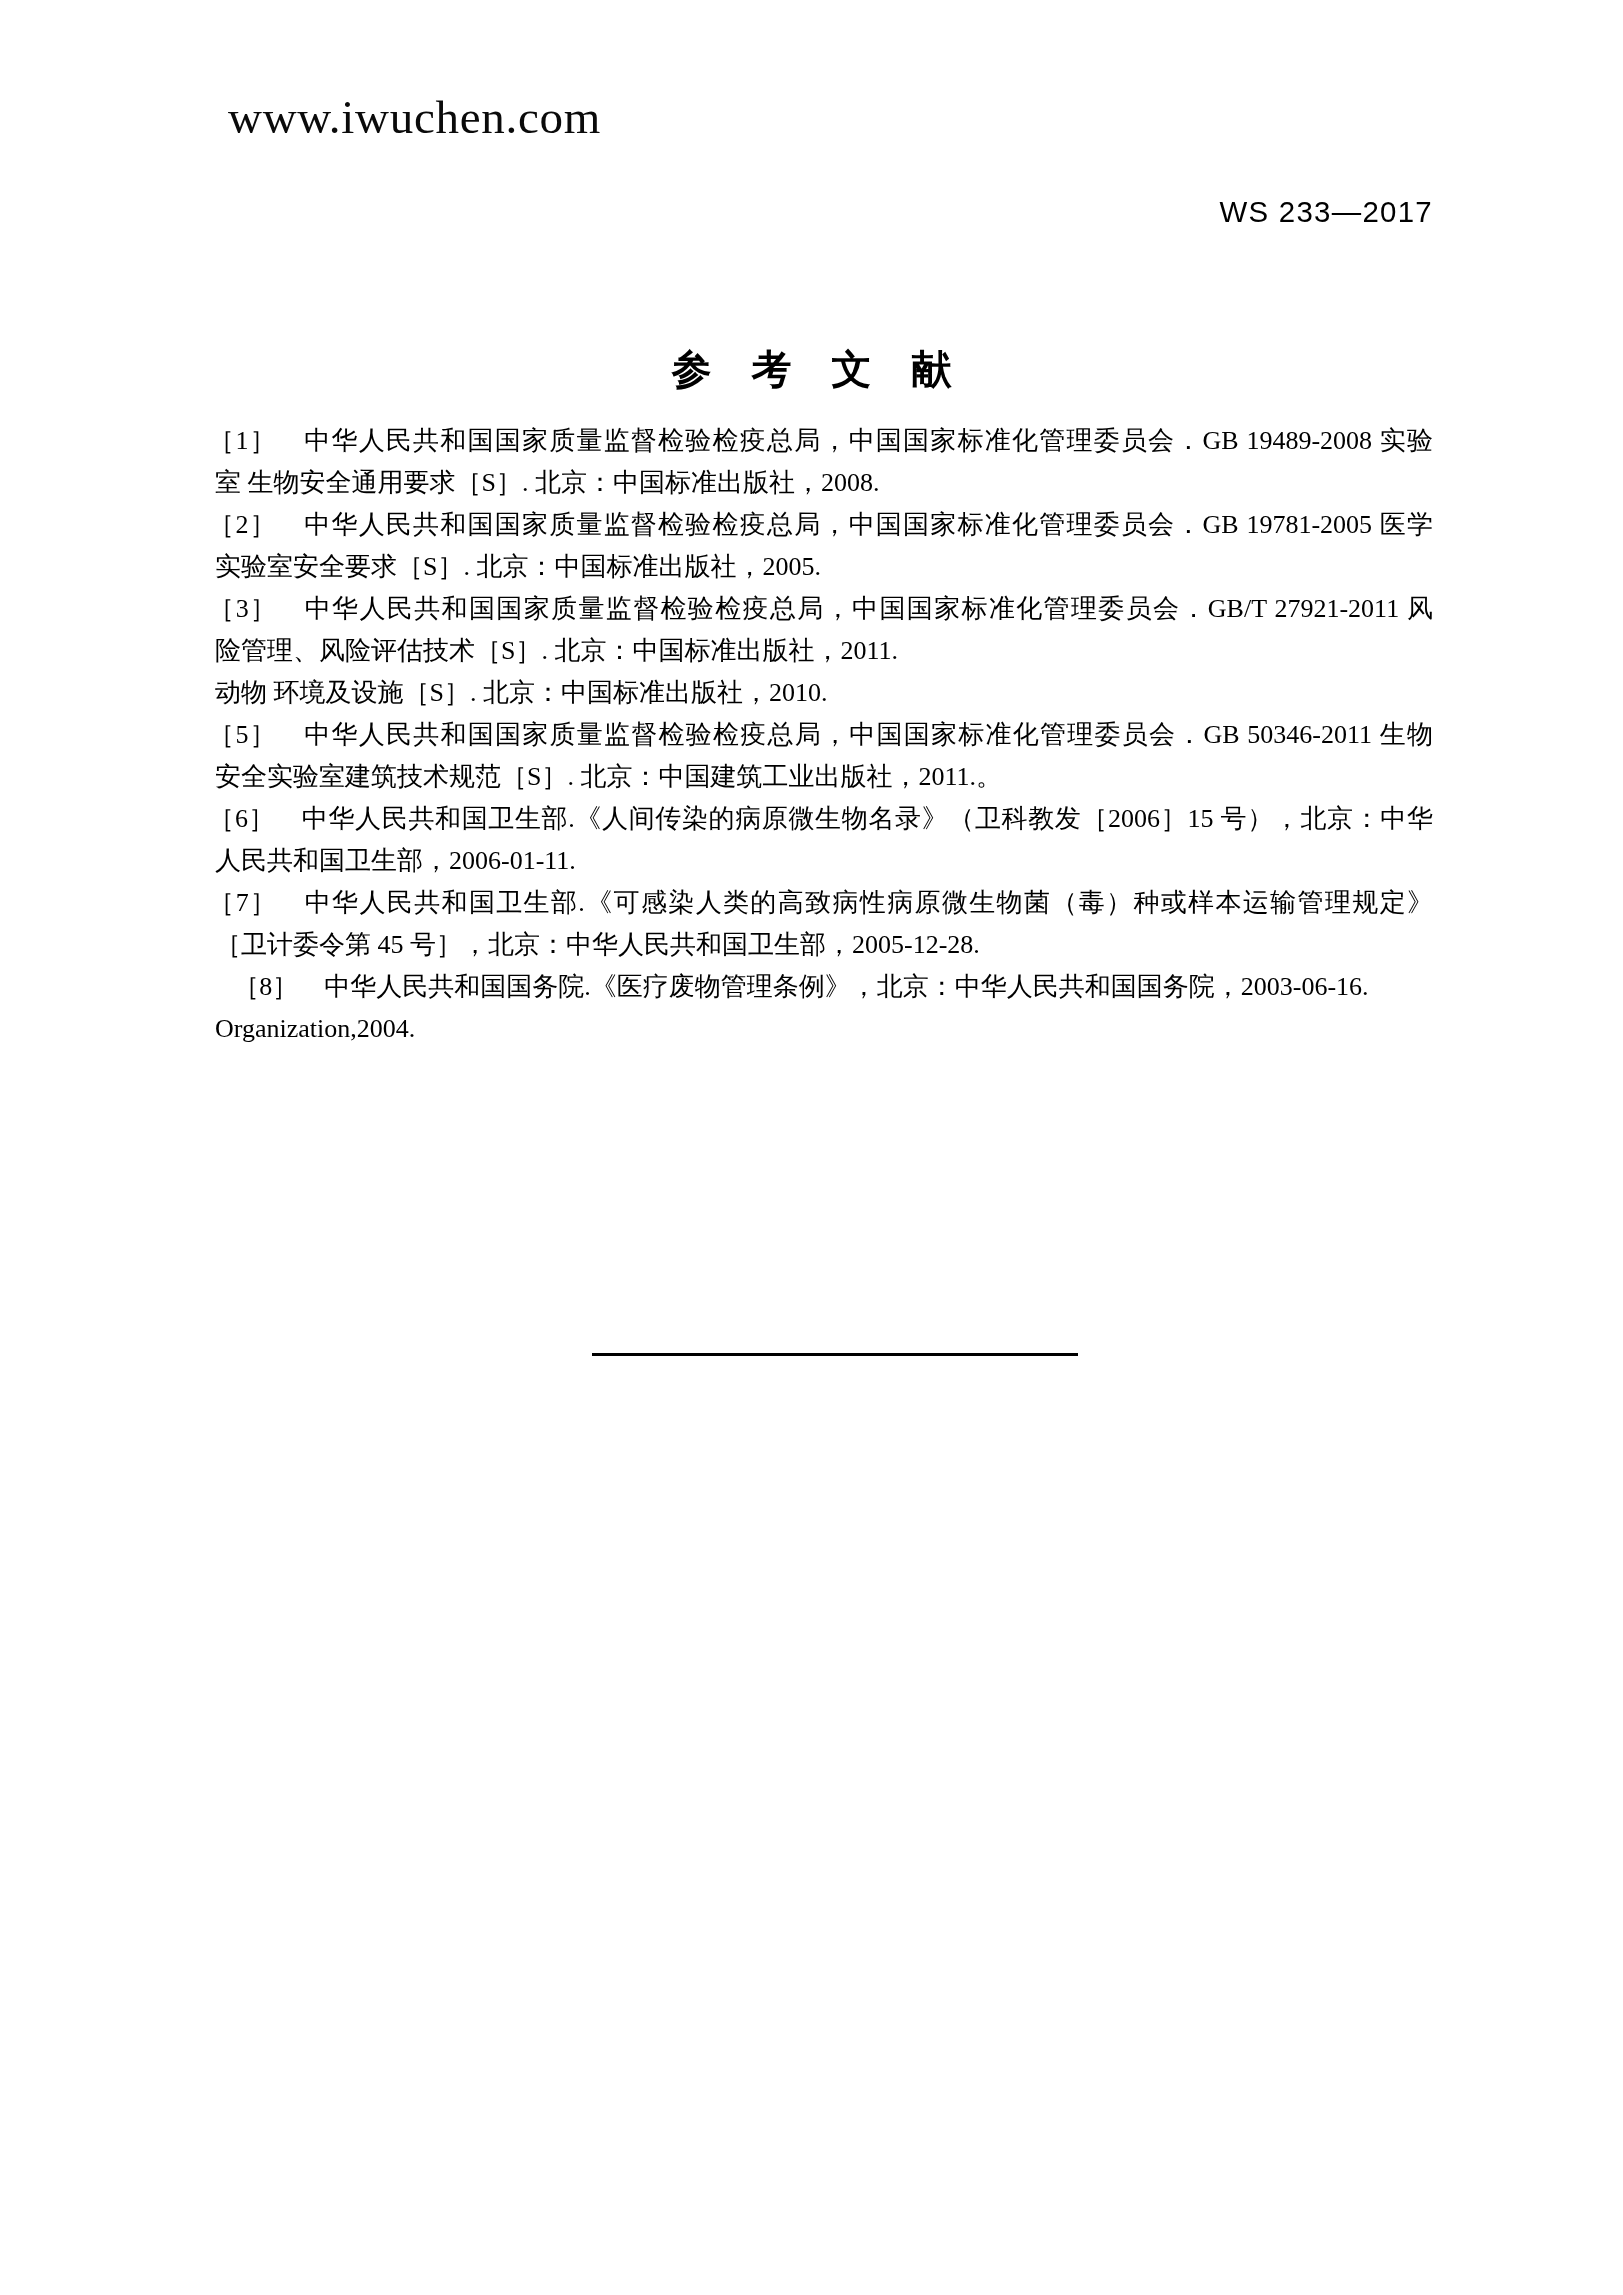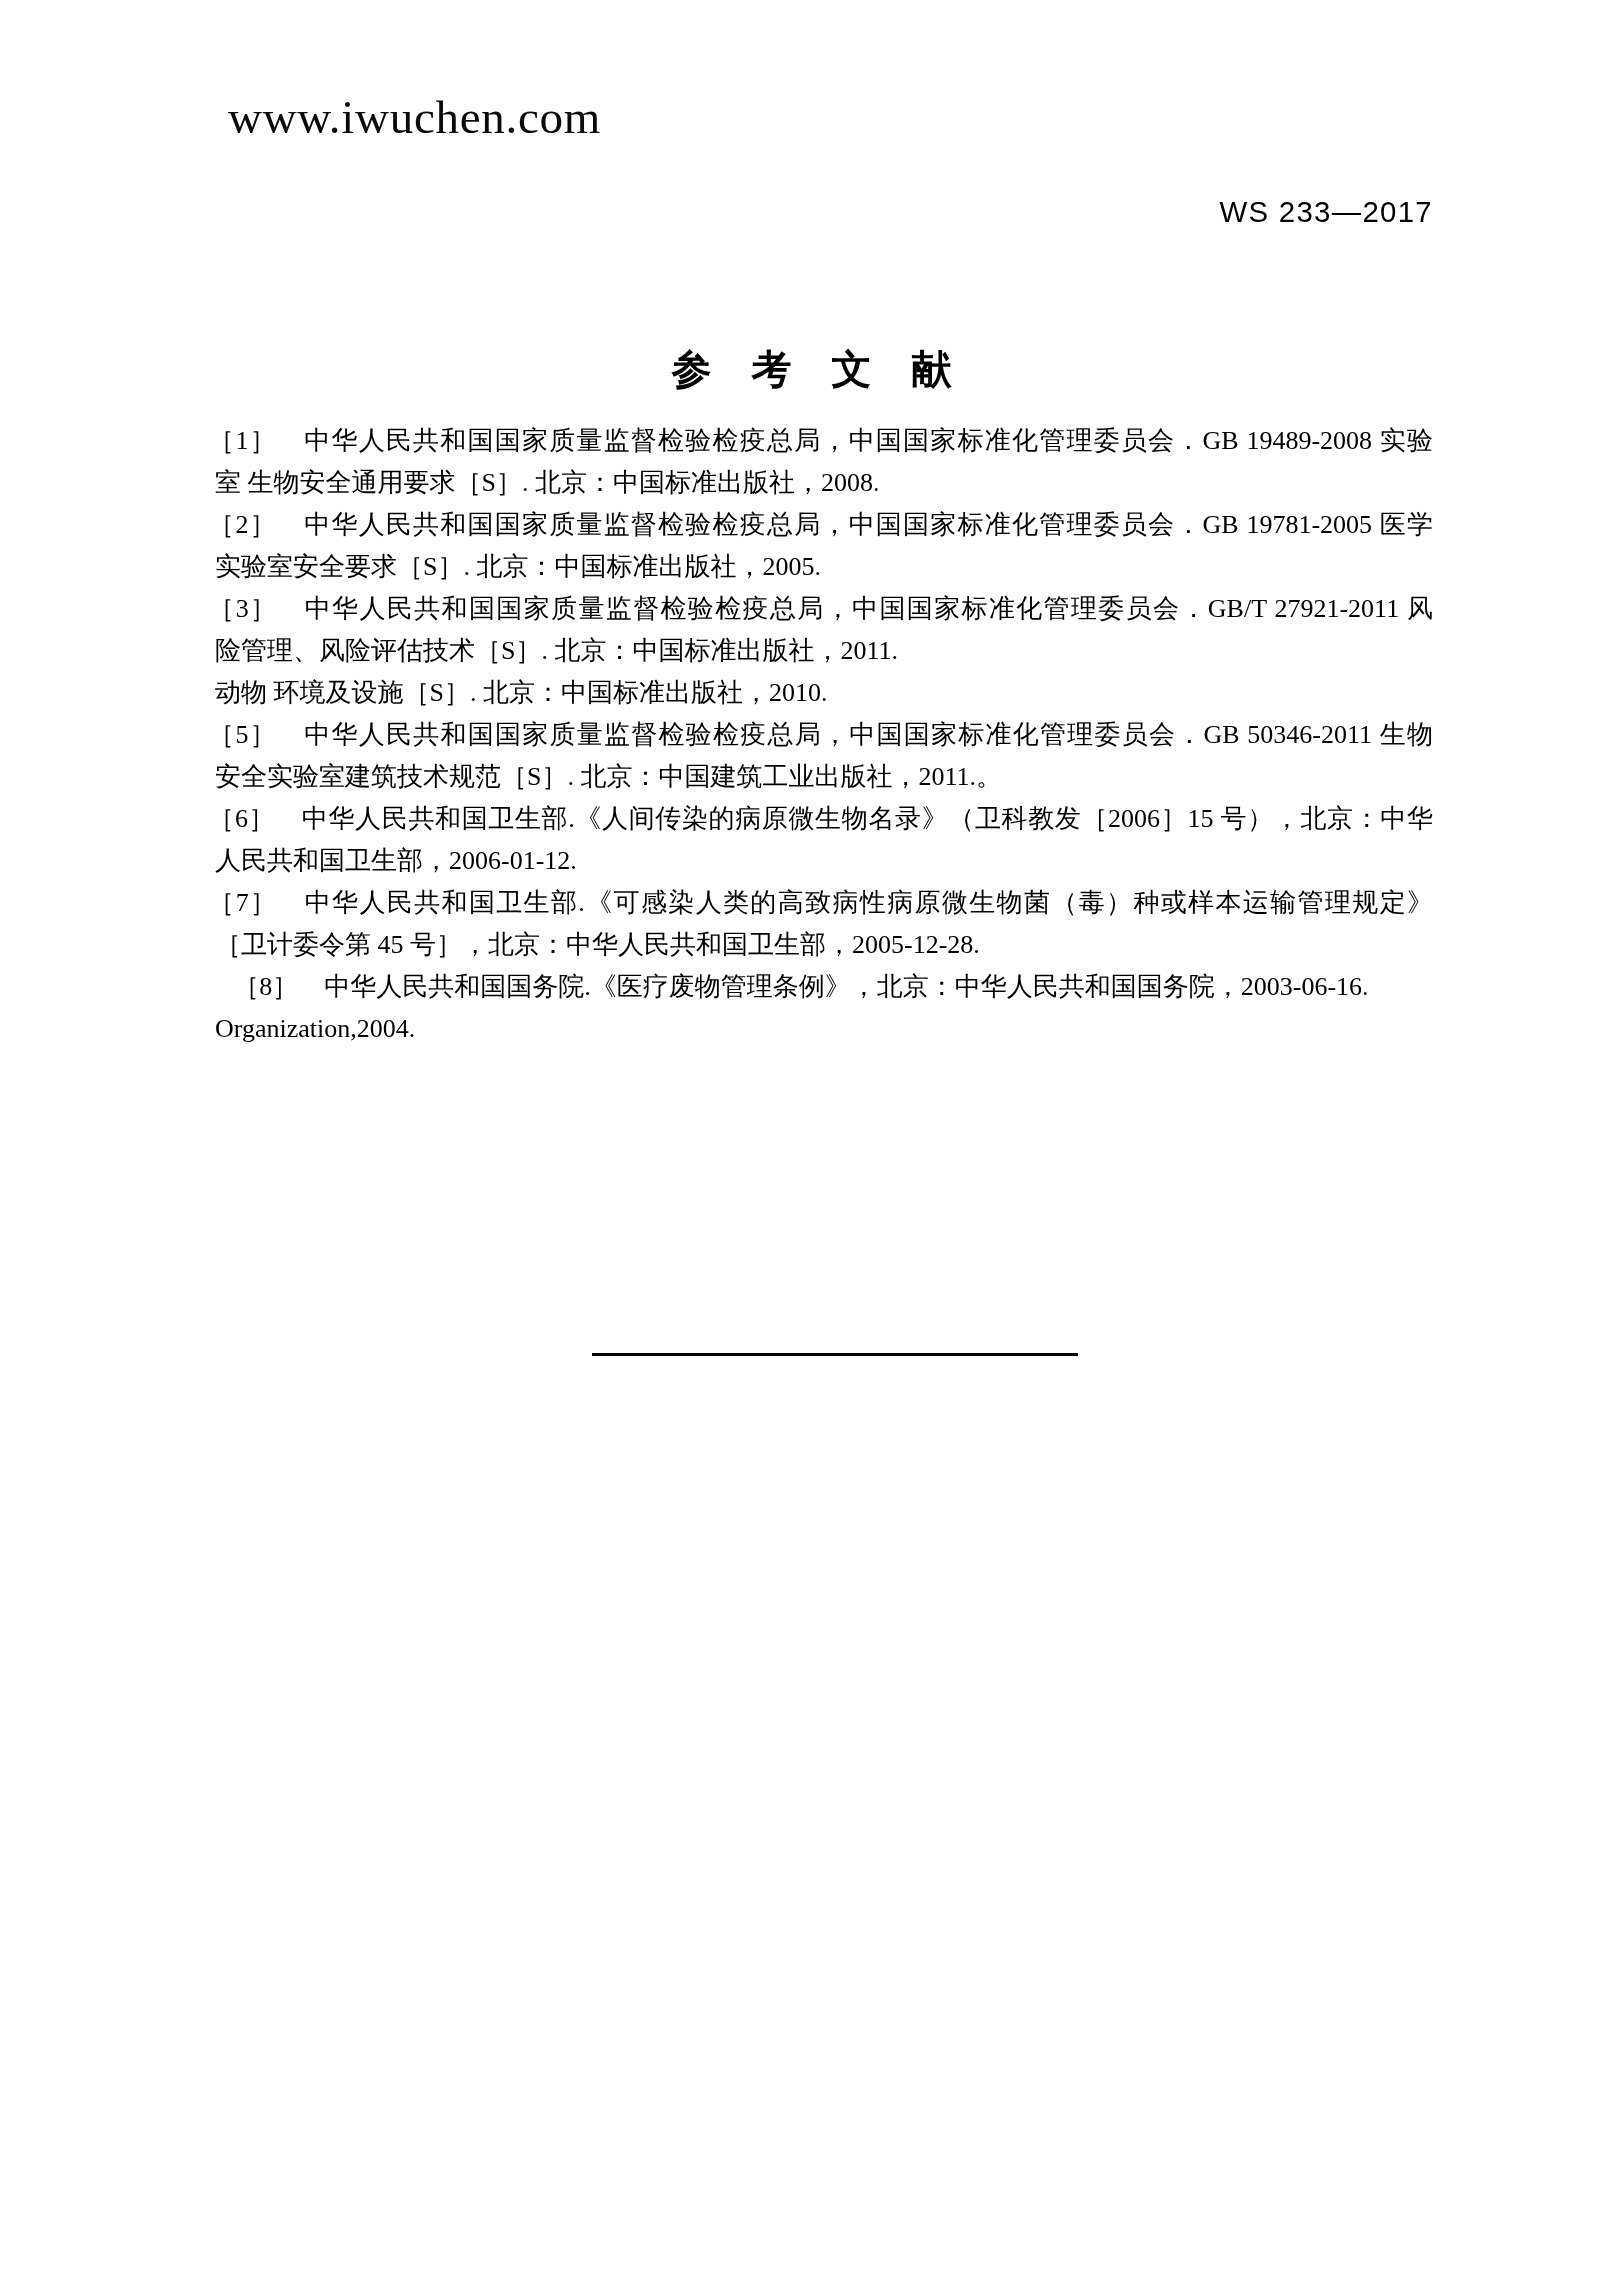--- a/index.html
+++ b/index.html
@@ -93,21 +93,21 @@
       <div class="ref-line first mid">［1］　中华人民共和国国家质量监督检验检疫总局，中国国家标准化管理委员会．GB 19489-2008 实验</div>
       <div class="ref-line last">室 生物安全通用要求［S］. 北京：中国标准出版社，2008.</div>
       <div class="ref-line first mid">［2］　中华人民共和国国家质量监督检验检疫总局，中国国家标准化管理委员会．GB 19781-2005 医学</div>
       <div class="ref-line last">实验室安全要求［S］. 北京：中国标准出版社，2005.</div>
       <div class="ref-line first mid">［3］　中华人民共和国国家质量监督检验检疫总局，中国国家标准化管理委员会．GB/T 27921-2011 风</div>
       <div class="ref-line last">险管理、风险评估技术［S］. 北京：中国标准出版社，2011.</div>
       <div class="ref-line last">动物 环境及设施［S］. 北京：中国标准出版社，2010.</div>
       <div class="ref-line first mid">［5］　中华人民共和国国家质量监督检验检疫总局，中国国家标准化管理委员会．GB 50346-2011 生物</div>
       <div class="ref-line last">安全实验室建筑技术规范［S］. 北京：中国建筑工业出版社，2011.。</div>
       <div class="ref-line first mid">［6］　中华人民共和国卫生部.《人间传染的病原微生物名录》（卫科教发［2006］15 号），北京：中华</div>
-      <div class="ref-line last">人民共和国卫生部，2006-01-12.</div>
+      <div class="ref-line last">人民共和国卫生部，2006-01-11.</div>
       <div class="ref-line first mid">［7］　中华人民共和国卫生部.《可感染人类的高致病性病原微生物菌（毒）种或样本运输管理规定》</div>
       <div class="ref-line last">［卫计委令第 45 号］，北京：中华人民共和国卫生部，2005-12-28.</div>
       <div class="ref-line first last">［8］　中华人民共和国国务院.《医疗废物管理条例》，北京：中华人民共和国国务院，2003-06-16.</div>
       <div class="ref-line last">Organization,2004.</div>
     </div>
 
   <div class="divider"></div>
 
   <div class="page-number">34</div>
 

